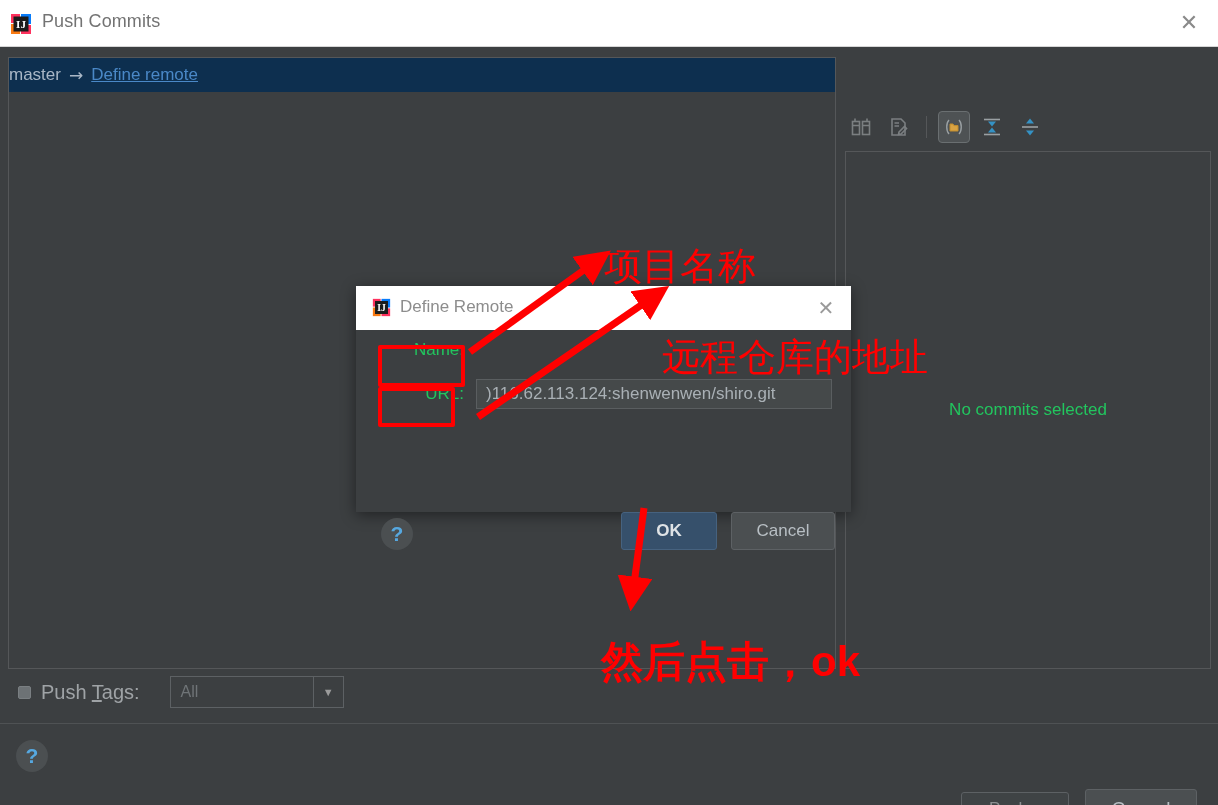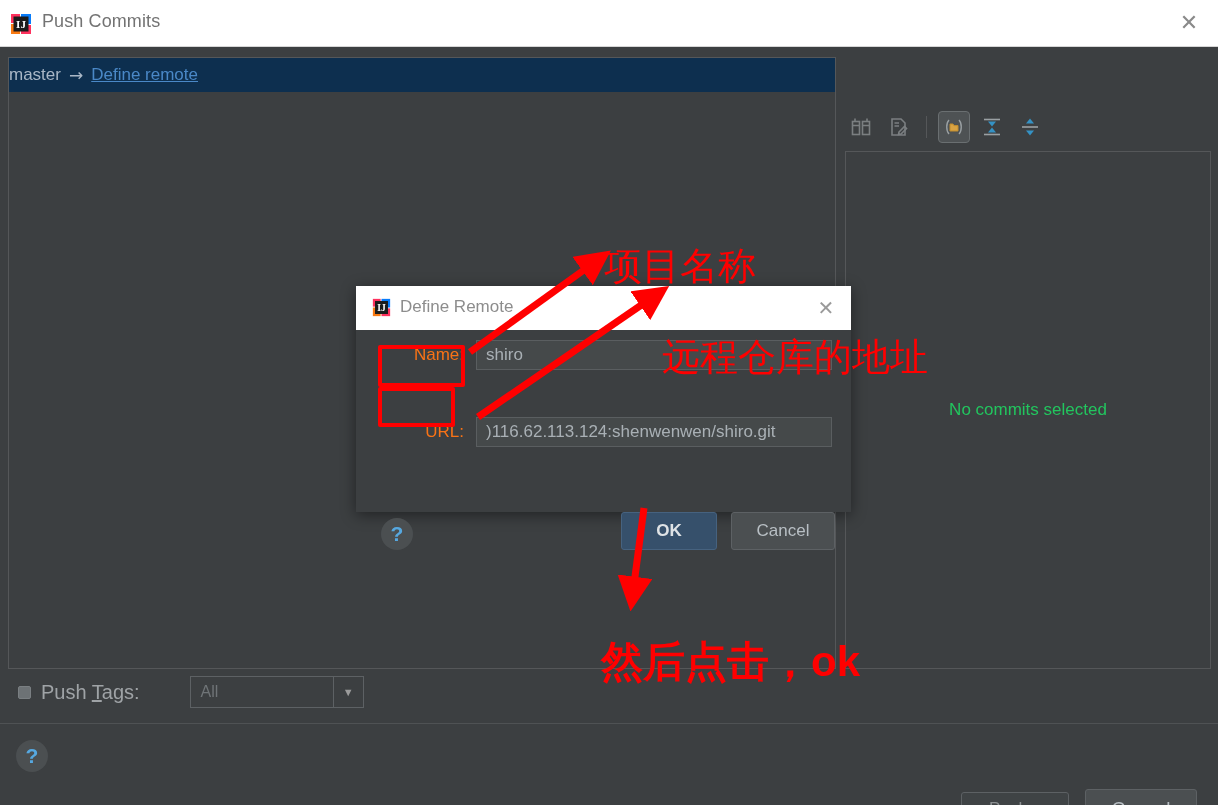--- a/index.html
+++ b/index.html
@@ -130,21 +130,20 @@
   }
   #push-tags-label {
     color: #9fa3a6; font-size: 20px; margin-right: 30px;
   }
   #push-tags-label u { text-decoration: underline; }
   #push-tags-combo {
     width: 174px; height: 32px;
     border: 1px solid #5d6164;
     display: flex; align-items: stretch;
     background: #3c3f41;
-    margin-left: 20px;
   }
   #push-tags-combo .combo-text {
     flex: 1; display: flex; align-items: center;
     padding-left: 10px; color: #6f7477; font-size: 16px;
   }
   #push-tags-combo .combo-arrow {
     width: 30px; border-left: 1px solid #5d6164;
     display: flex; align-items: center; justify-content: center;
     color: #9b9b9b; font-size: 11px;
   }
@@ -207,24 +206,24 @@
     width: 26px; height: 24px;
     display: flex; align-items: center; justify-content: center;
     color: #9a9a9a; font-size: 20px;
     font-family: "DejaVu Sans", sans-serif;
   }
   .dr-field-row {
     position: absolute;
     display: flex; align-items: center;
   }
   #dr-name-row { left: 0; top: 54px; }
-  #dr-url-row  { left: 0; top: 93px; margin-top: 38px; }
+  #dr-url-row  { left: 0; top: 93px; }
   .dr-label {
     width: 120px; text-align: right; padding-right: 12px;
-    color: #f97316; font-size: 17px;
+    color: #22c55e; font-size: 17px;
   }
   .dr-input {
     width: 356px; height: 30px;
     background: #45494a;
     border: 1px solid #5a5e60;
     display: flex; align-items: center;
     padding-left: 9px;
     color: #a9b0b5; font-size: 17px;
     white-space: nowrap; overflow: hidden;
   }
@@ -379,21 +378,20 @@
           <rect x="3.5" y="3.5" width="15" height="15" fill="#1b1b1b"></rect>
           <text x="11" y="15" font-size="11" font-weight="bold" fill="#ffffff" text-anchor="middle" font-family="Liberation Serif, serif">IJ</text>
         </svg>
       </span>
       <span class="dr-title">Define Remote</span>
       <div class="dr-close">✕</div>
     </div>
 
     <div class="dr-field-row" id="dr-name-row">
       <div class="dr-label">Name:</div>
-      <div class="dr-input">shiro</div>
     </div>
 
     <div class="dr-field-row" id="dr-url-row">
       <div class="dr-label">URL:</div>
       <div class="dr-input">)116.62.113.124:shenwenwen/shiro.git</div>
     </div>
 
     <div id="dr-footer">
       <div id="dr-help">
         <div class="help-circle">?</div>

